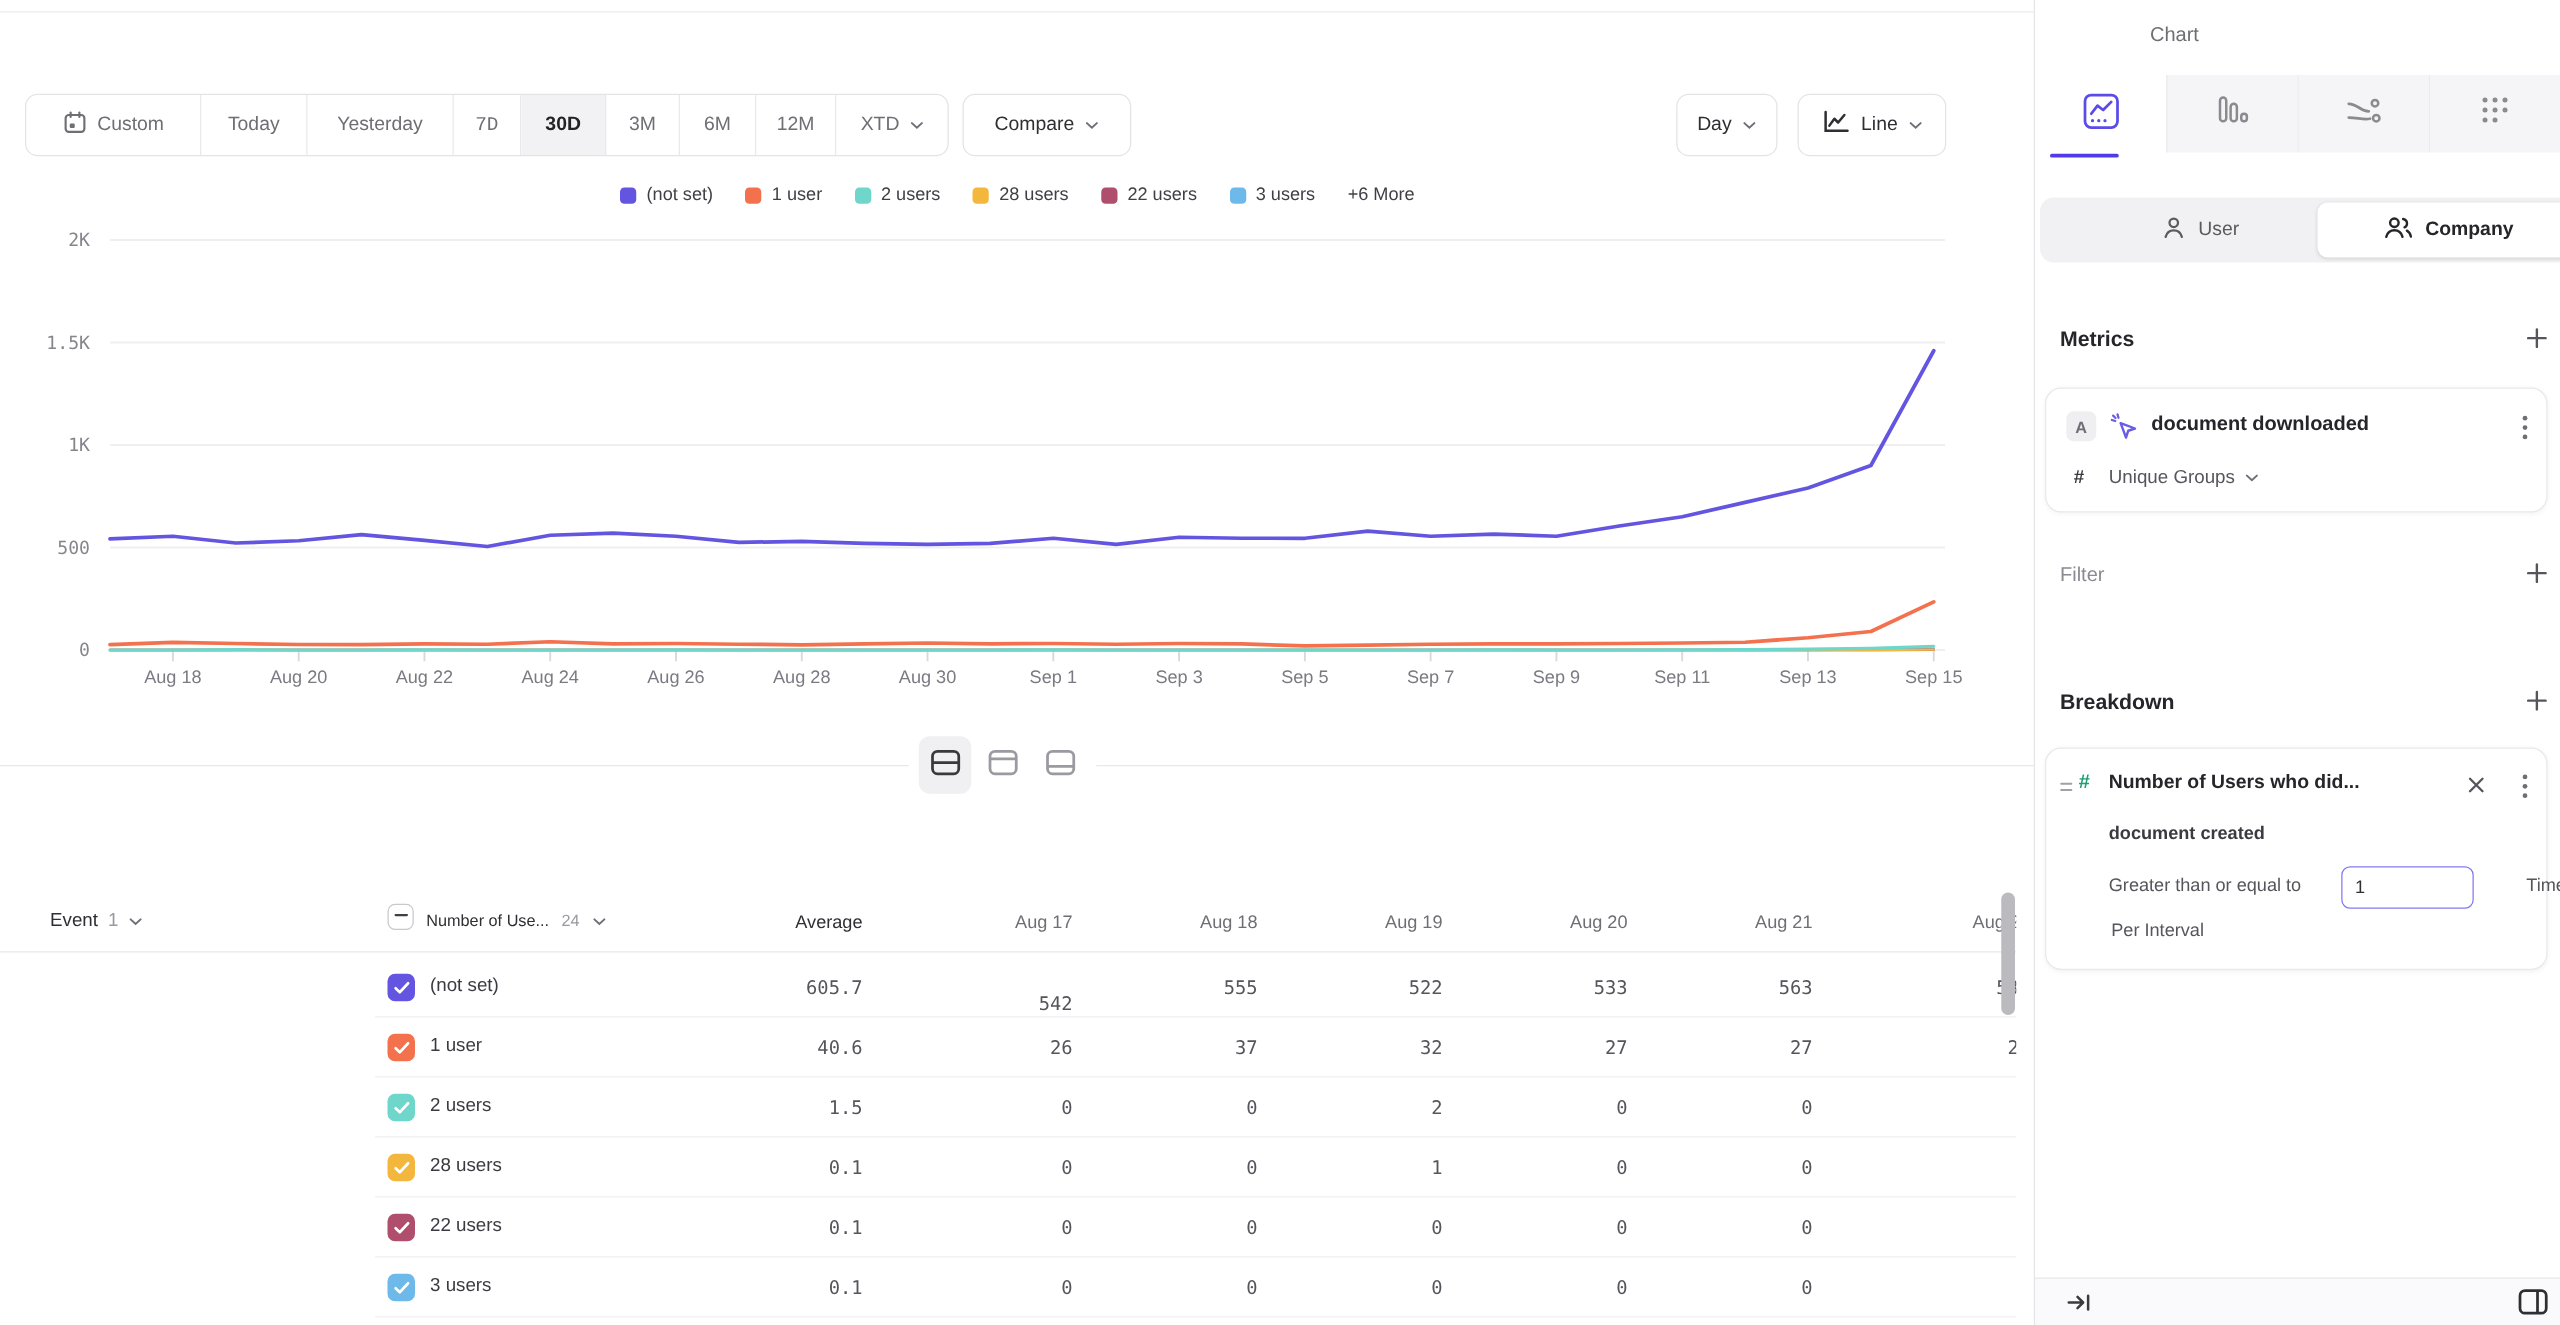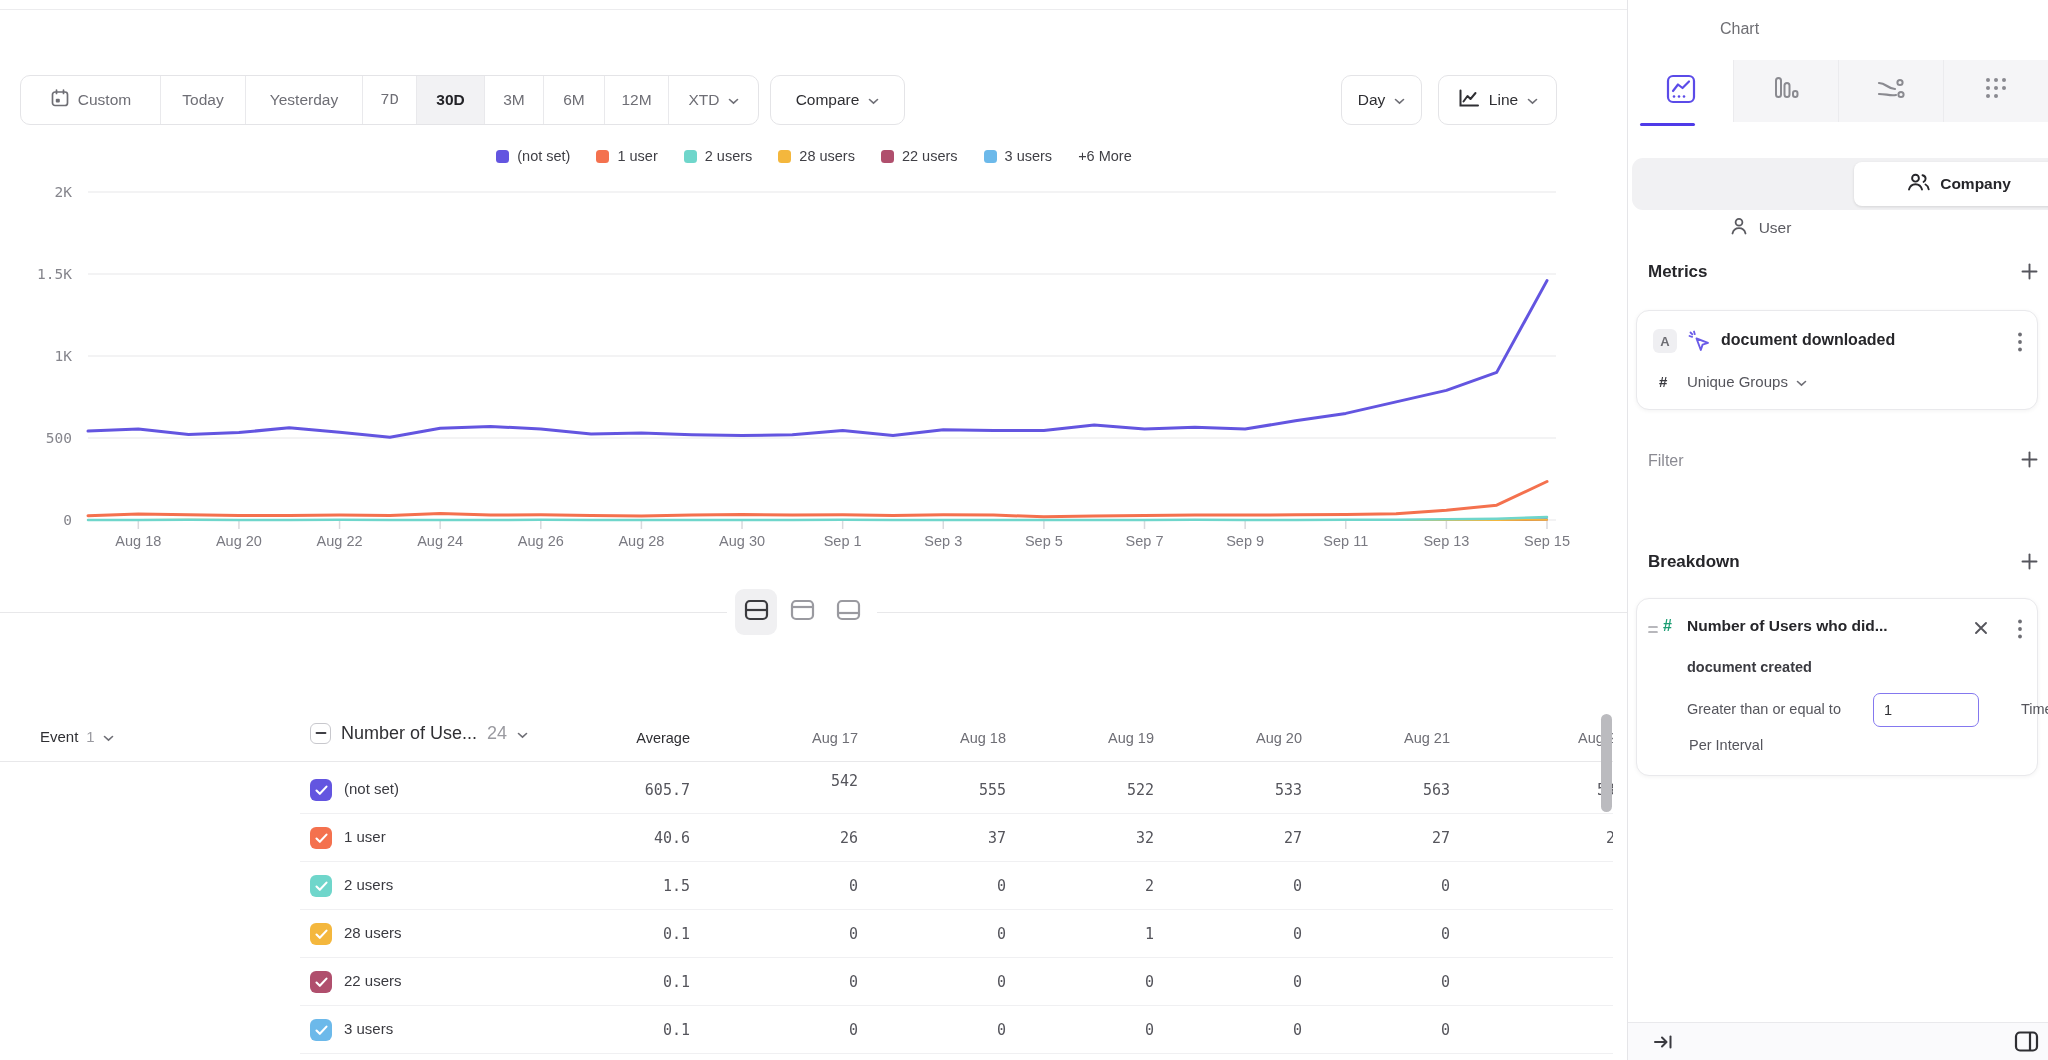--- a/index.html
+++ b/index.html
@@ -48,22 +48,22 @@
     color:#3F3F45; width:340px; font-family:"Liberation Sans", sans-serif; }
   .search-box input::placeholder { color:#8A8A90; }
 
   
   .table-clip { left:0; top:706px; width:1613px; height:354px; overflow:hidden; }
   .thead { position:absolute; left:0; top:9px; width:1613px; height:47px;
     border-bottom:1px solid #E8E8EA; }
   .th-event { position:absolute; left:40px; top:13px; display:flex; align-items:center; gap:8px;
     font-size:15px; color:#2F2F33; cursor:pointer; }
   .th-count { color:#9A9AA0; }
-  .th-group { position:absolute; left:310px; top:8px; display:flex; align-items:flex-start; gap:10px;
-    font-size:18px; color:#2F2F33; cursor:pointer; }
+  .th-group { position:absolute; left:310px; top:8px; display:flex; align-items:flex-end; gap:10px;
+    font-size:13px; color:#2F2F33; cursor:pointer; }
   .minus-box { width:21px; height:21px; border:1.5px solid #C8C8CD; border-radius:6px;
     display:flex; align-items:center; justify-content:center; background:#fff; cursor:pointer; }
   .num-cell { position:absolute; text-align:right; width:140px; font-size:15px; color:#55555C; }
   .date-head { color:#6E6E75; font-size:14.5px; }
   .trow { position:absolute; left:0; width:1613px; height:48px; }
   .row-sep { position:absolute; left:300px; right:0; bottom:0; height:1px; background:#F0F0F2; }
   .cb { position:absolute; left:310px; top:13px; width:22px; height:22px; border-radius:6px;
     display:flex; align-items:center; justify-content:center; cursor:pointer; }
   .row-label { position:absolute; left:344px; top:14px; font-size:15px; color:#3A3A40; }
   .event-cell { position:absolute; left:24px; top:64px; width:261px; height:290px;
@@ -82,21 +82,21 @@
   .tab-underline { position:absolute; left:4px; top:55px; width:55px; height:3px;
     background:#4F3BE8; border-radius:2px; }
   .tiles { position:absolute; left:0; top:60px; width:420px; height:62px; display:flex; }
   .tile { width:105px; height:62px; display:flex; align-items:center; justify-content:center;
     background:#F5F5F7; border-left:1px solid #EBEBEE; cursor:pointer; }
   .tile:first-child { border-left:none; }
   .tile.selected { background:#fff; border-bottom-left-radius:0; }
   .seg { position:absolute; left:4px; top:158px; width:436px; height:52px; background:#F1F1F3;
     border-radius:11px; }
   .seg-user { position:absolute; left:40px; top:0; width:176px; height:52px; display:flex;
-    align-items:center; justify-content:center; gap:10px; font-size:15.5px; color:#5A5A60; cursor:pointer;margin-top:44px; }
+    align-items:center; justify-content:center; gap:10px; font-size:15.5px; color:#5A5A60; cursor:pointer; }
   .seg-company { position:absolute; left:222px; top:4px; width:210px; height:44px; background:#fff;
     border-radius:8px; box-shadow:0 1px 3px rgba(0,0,0,.12); display:flex; align-items:center;
     justify-content:center; gap:10px; font-size:15.5px; color:#26262A; font-weight:bold; cursor:pointer; }
   .section-title { position:absolute; left:20px; font-size:17px; font-weight:bold; color:#26262A; }
   .section-title.muted { color:#8A8A92; font-weight:normal; font-size:16px; }
   .plus-btn { position:absolute; left:390px; width:22px; height:22px; display:flex;
     align-items:center; justify-content:center; cursor:pointer; }
   .card { position:absolute; left:8px; width:402px; background:#fff; border:1px solid #E9E9EC;
     border-radius:13px; box-shadow:0 1px 4px rgba(0,0,0,.05); }
   .metric-title { position:absolute; left:84px; top:20px; font-size:16px; font-weight:bold; color:#26262A; }
@@ -318,21 +318,21 @@
     </div>
     <div id="table-body">
         <div class="trow" style="top: 60px;">
           <span class="cb" style="background: rgb(99, 85, 224);">
             <svg width="13" height="11" viewBox="0 0 13 11">
               <path d="M1.5 5.6 L4.8 8.8 L11.5 1.6" fill="none" stroke="#fff" stroke-width="2.1" stroke-linecap="round" stroke-linejoin="round"></path>
             </svg>
           </span>
           <span class="row-label">(not set)</span>
           <div class="num-cell mono" style="left: 550px; top: 15px;">605.7</div>
-          <div class="num-cell mono" style="left: 718px; top: 6px;">542</div>
+          <div class="num-cell mono" style="left: 718px; top: 28px;">542</div>
           <div class="num-cell mono" style="left: 866px; top: 15px;">555</div>
           <div class="num-cell mono" style="left: 1014px; top: 15px;">522</div>
           <div class="num-cell mono" style="left: 1162px; top: 15px;">533</div>
           <div class="num-cell mono" style="left: 1310px; top: 15px;">563</div>
           <div class="num-cell mono" style="left: 1484px; top: 15px;">534</div>
           <div class="row-sep"></div>
         </div>
         <div class="trow" style="top: 108px;">
           <span class="cb" style="background: rgb(244, 113, 78);">
             <svg width="13" height="11" viewBox="0 0 13 11">

